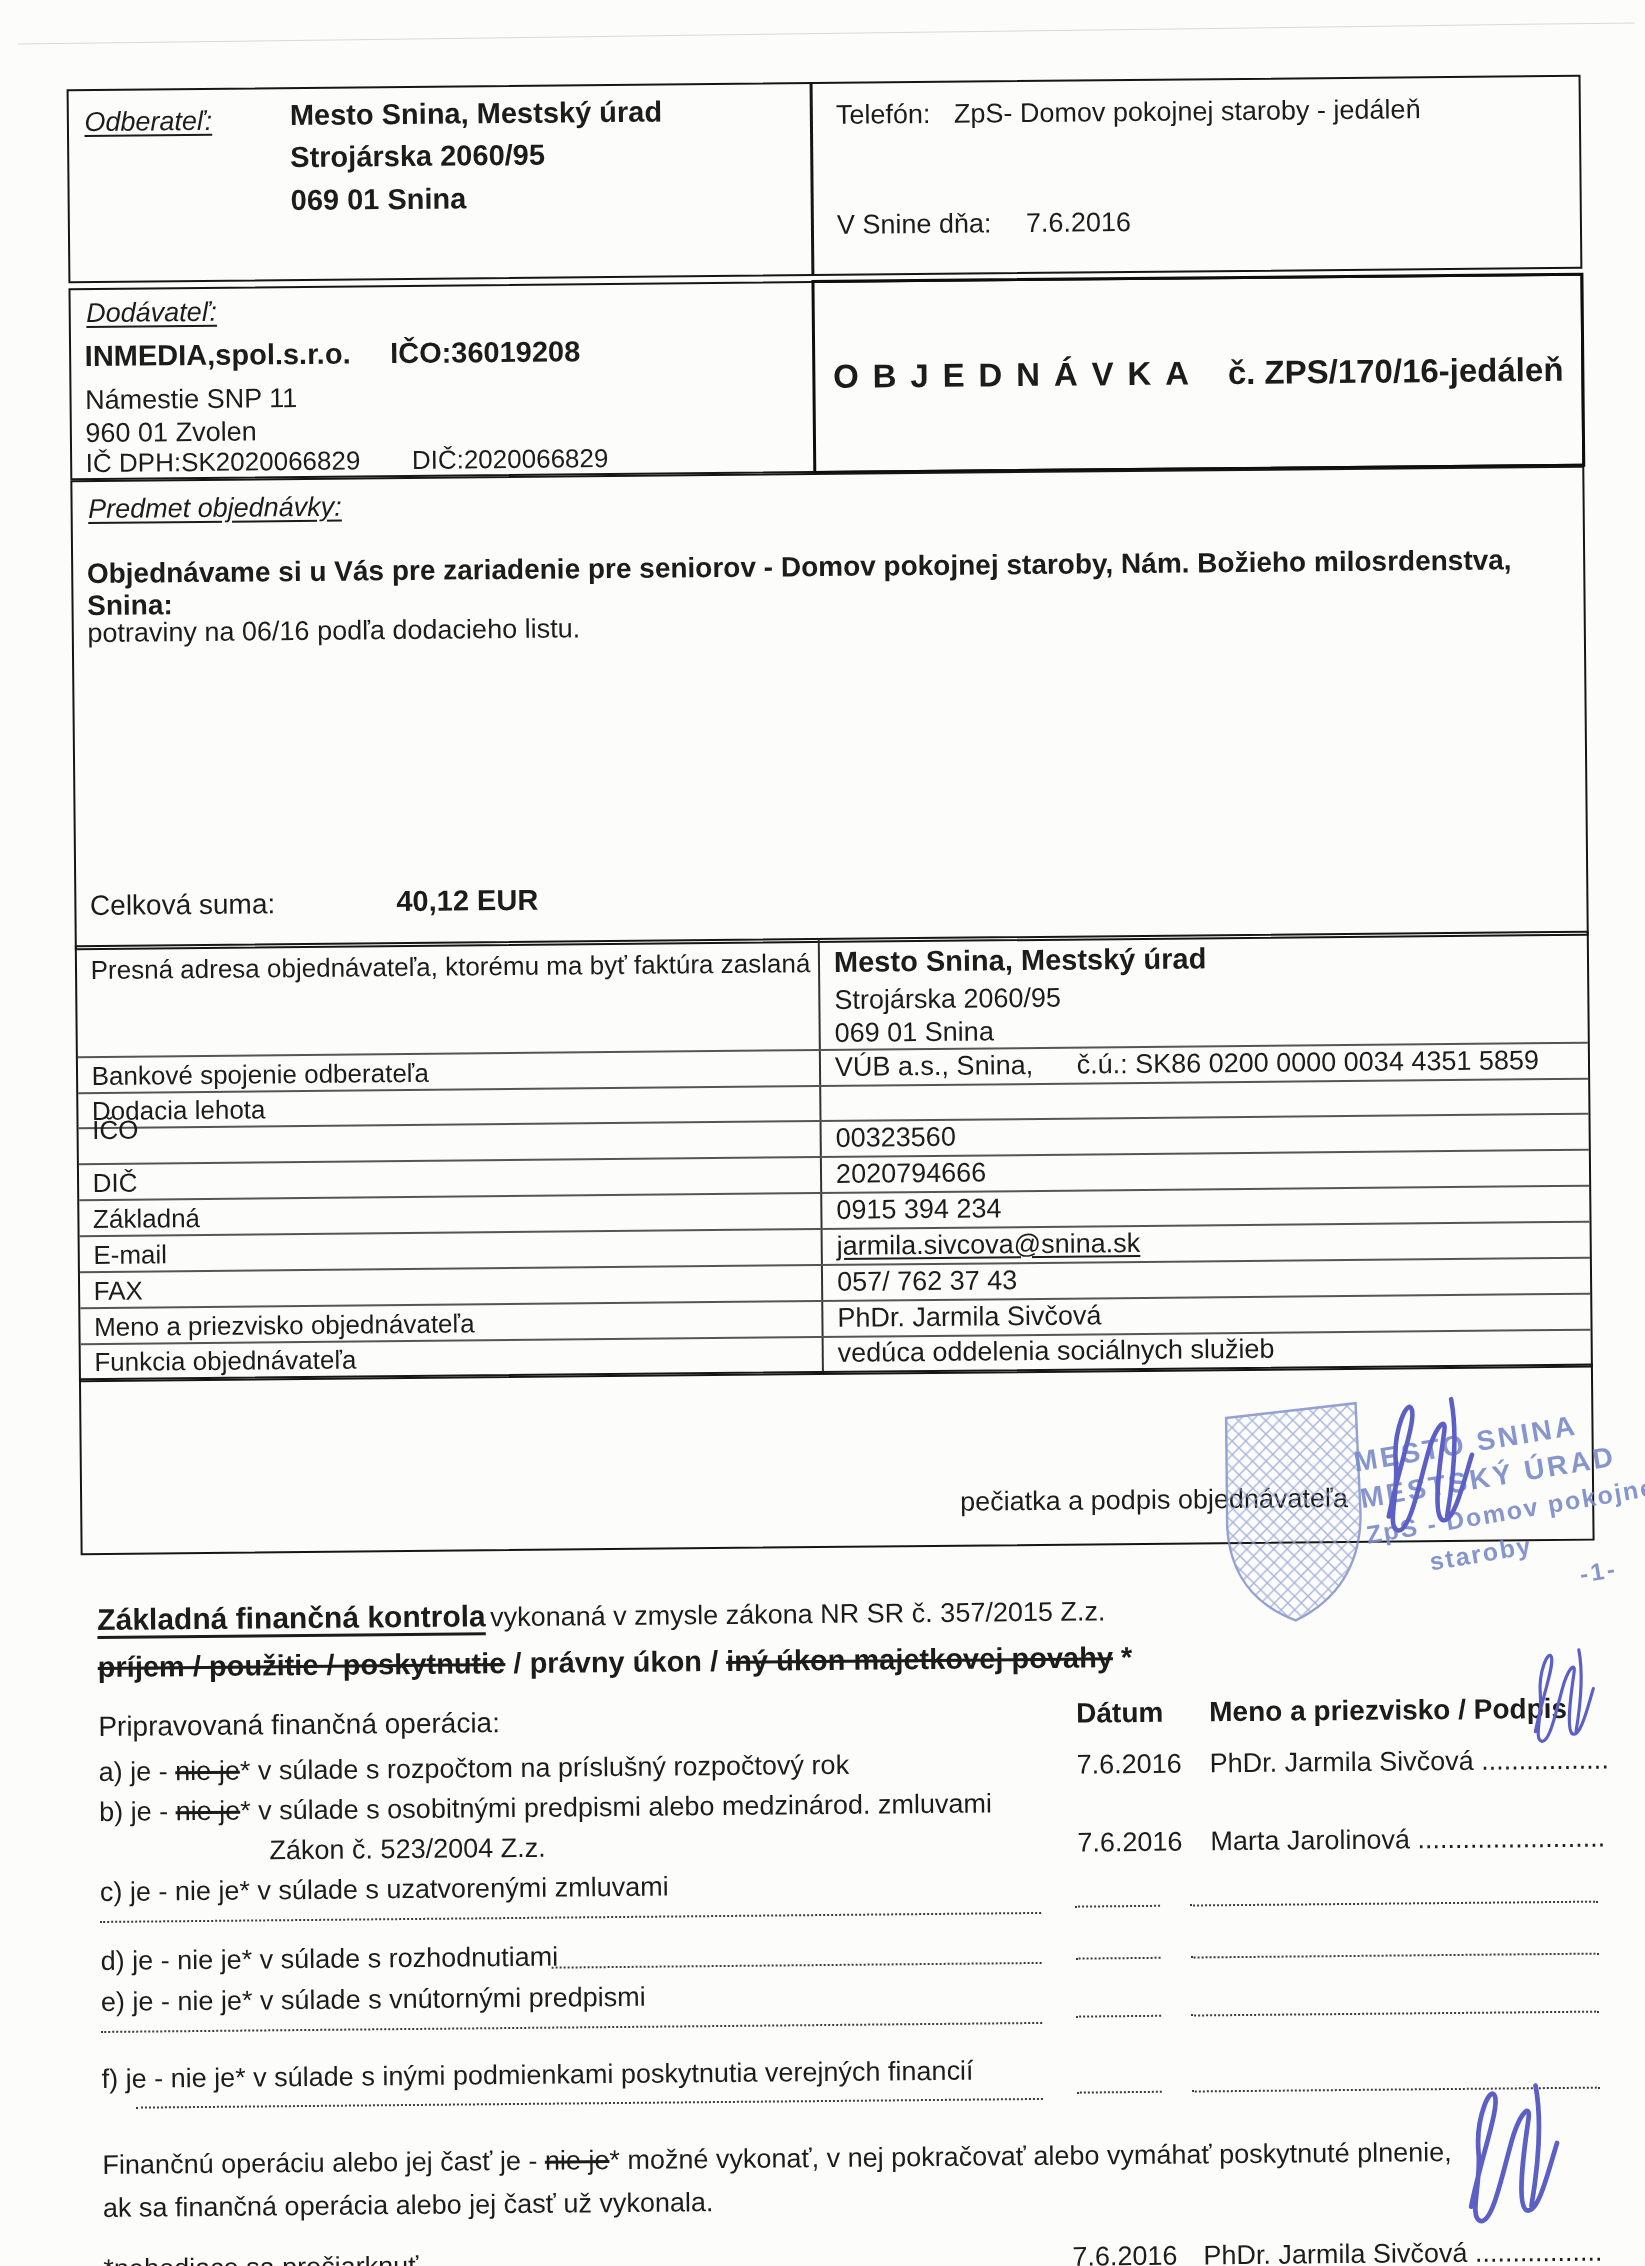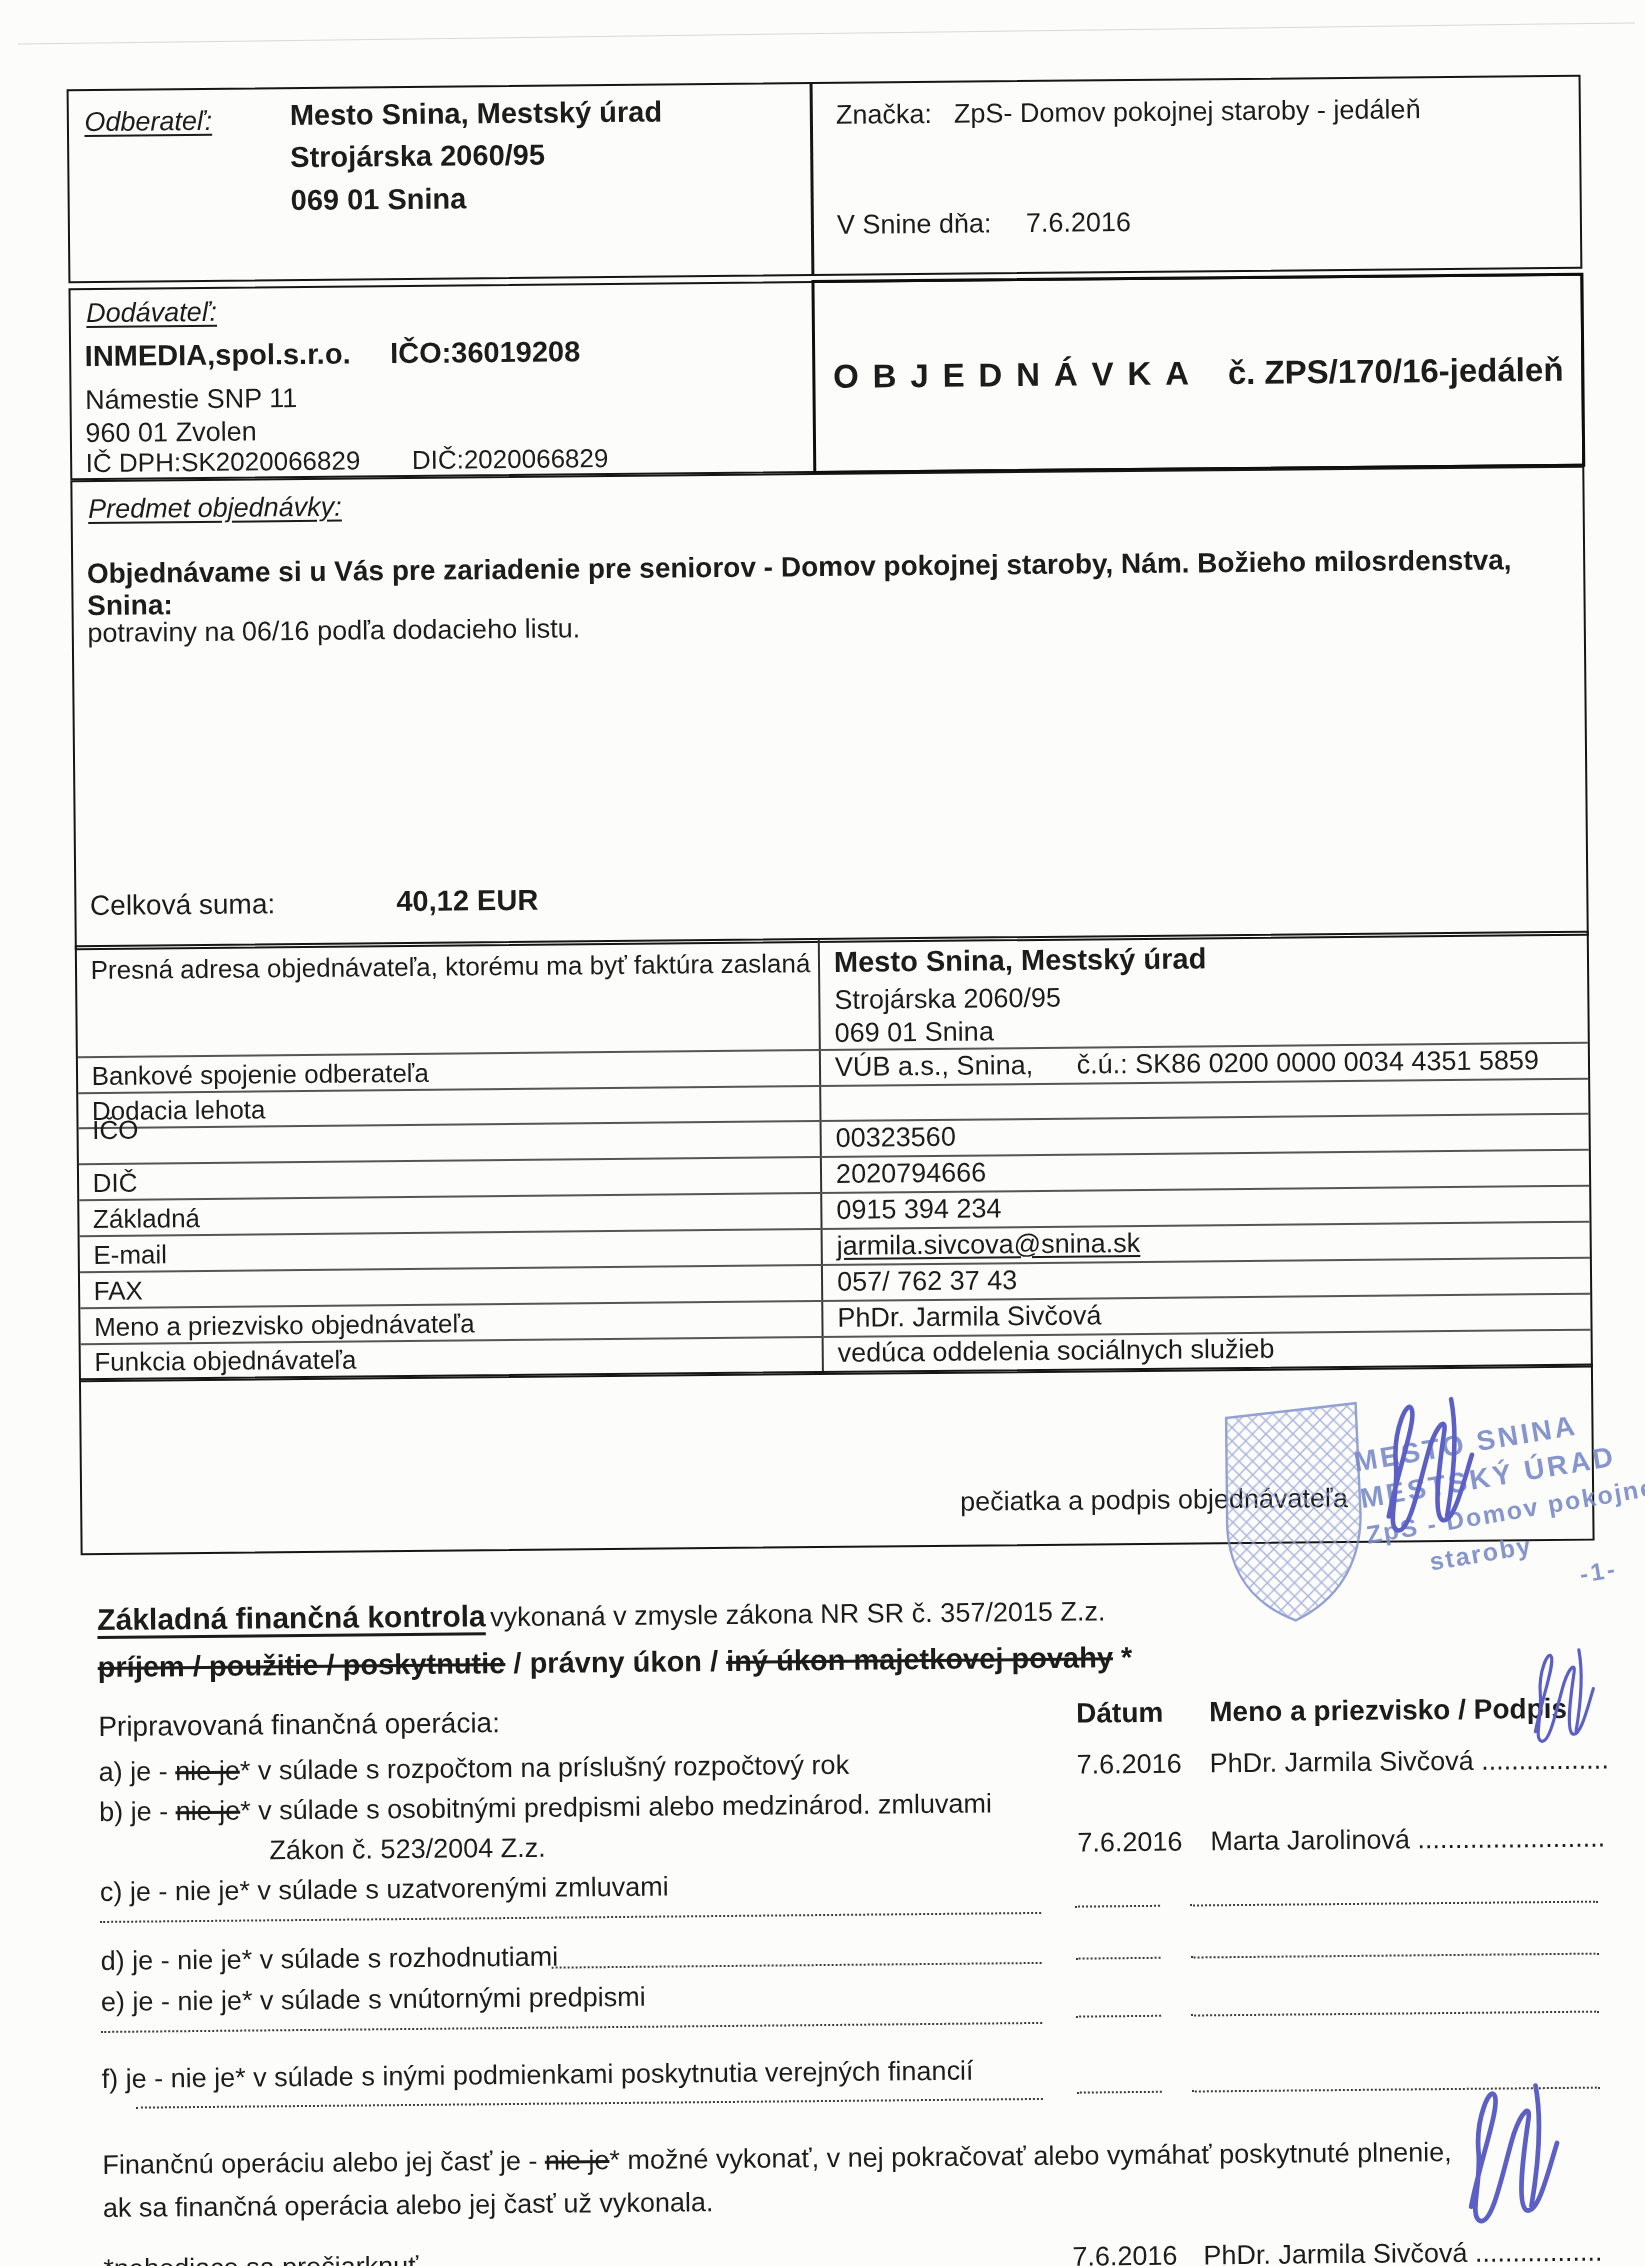--- a/index.html
+++ b/index.html
@@ -37,21 +37,21 @@
   <div class="scanline"></div>
 
   <div class="tilt">
 
     <div class="box" style="left:76px;top:82px;width:1510px;height:190px;">
       <div class="vdiv" style="left:741px;"></div>
       <div class="abs it f28" style="left:15.5px;top:15.5px;">Odberateľ:</div>
       <div class="abs b f30" style="left:221px;top:9.7px;">Mesto Snina, Mestský úrad</div>
       <div class="abs b f30" style="left:221px;top:52px;">Strojárska 2060/95</div>
       <div class="abs b f30" style="left:221px;top:95px;">069 01 Snina</div>
-      <div class="abs f28" style="left:767px;top:15.5px;">Značka:</div>
+      <div class="abs f28" style="left:767px;top:15.5px;">Telefón:</div>
       <div class="abs f28 nowrap" style="left:885px;top:15.5px;">ZpS- Domov pokojnej staroby - jedáleň</div>
       <div class="abs f28" style="left:767px;top:126px;">V Snine dňa:</div>
       <div class="abs f28" style="left:956px;top:126px;">7.6.2016</div>
     </div>
 
     <div class="box" style="left:76px;top:281px;width:1510px;height:188px;">
       <div class="abs it f28" style="left:15.5px;top:7.8px;">Dodávateľ:</div>
       <div class="abs" style="left:13.6px;top:50px;">
         <span class="b f30">INMEDIA,spol.s.r.o.</span>
         <span class="b f30" style="margin-left:35px;">IČO:36019208</span>

